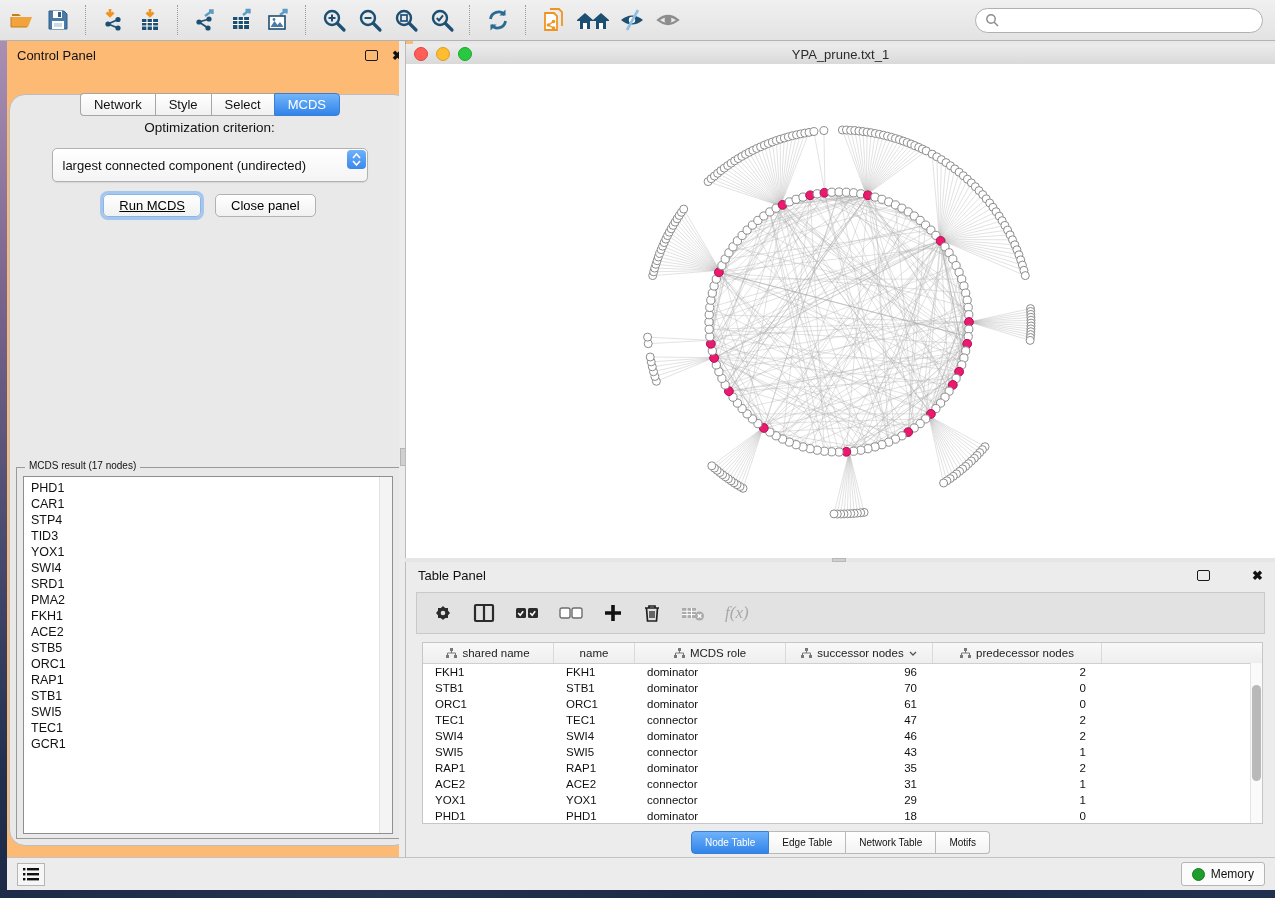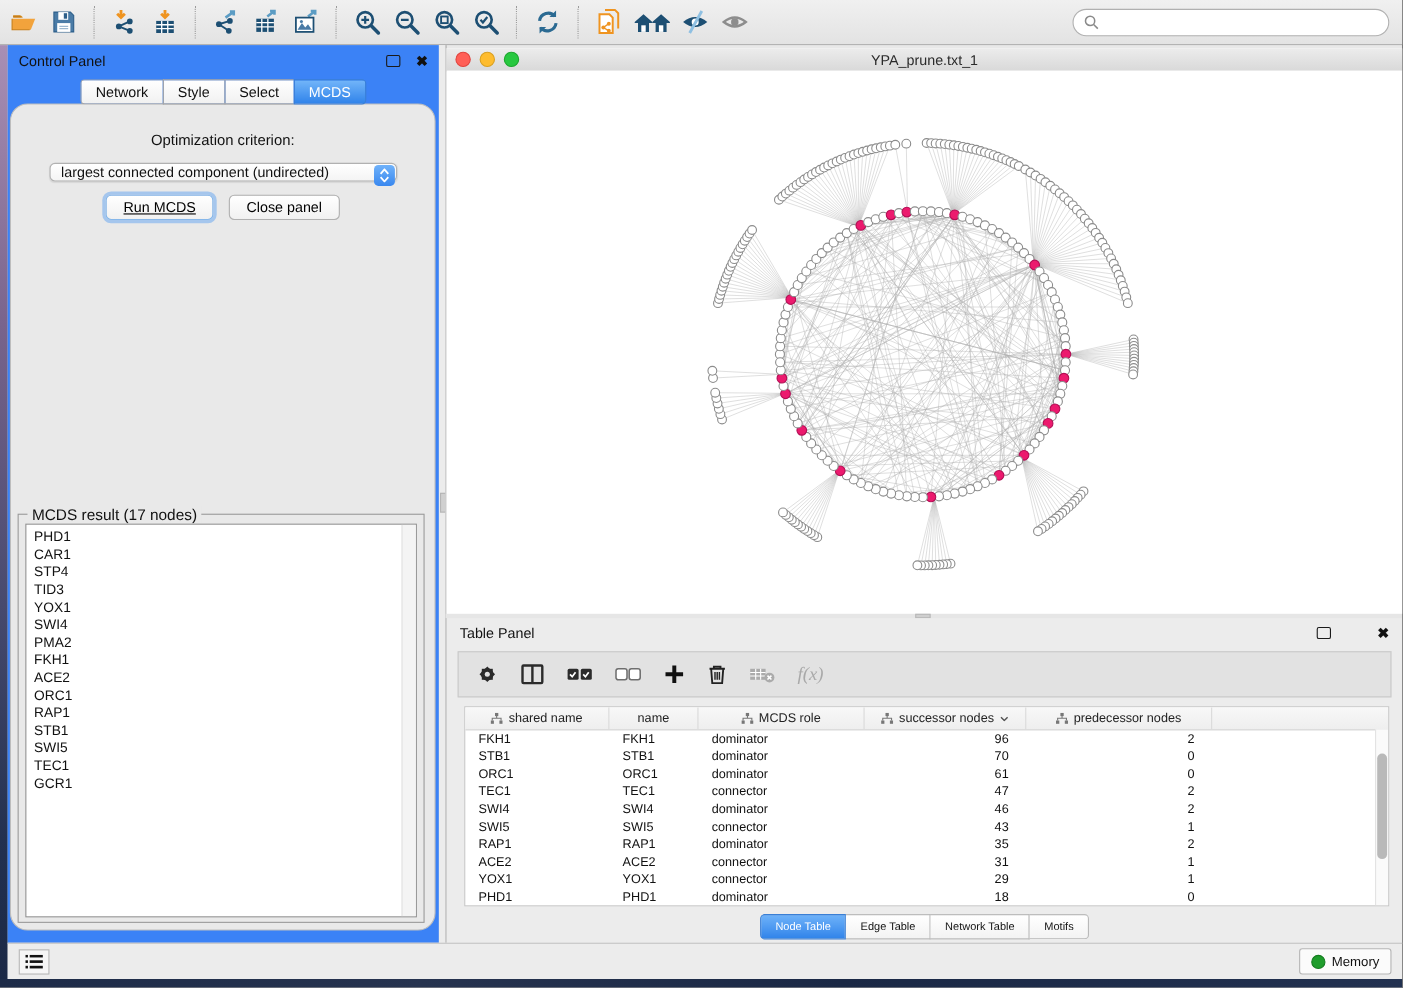--- a/index.html
+++ b/index.html
@@ -13,48 +13,48 @@
   
   .toolbar{position:absolute;top:0;left:0;right:0;height:41px;
            background:linear-gradient(#f0f0f0,#e3e3e3);border-bottom:1px solid #b3b3b3;
            display:flex;align-items:center;padding-left:4px;box-sizing:border-box;}
   .tbtn{width:36px;height:34px;display:flex;align-items:center;justify-content:center;flex:0 0 auto;}
   .tb-sep{width:1px;height:30px;border-left:1px dotted #9b9b9b;margin:0 9px;flex:0 0 auto;}
   .search-box{position:absolute;right:12px;top:8px;width:288px;height:25px;background:#fff;
               border:1px solid #b0b0b0;border-radius:13px;display:flex;align-items:center;padding-left:9px;box-sizing:border-box;}
   .search-box input{border:none;outline:none;flex:1;font-size:12px;background:transparent;font-family:"Liberation Sans",sans-serif;}
   
-  .control-panel{position:absolute;left:7px;top:41px;width:392px;height:817px;background:#3b82f6;}
+  .control-panel{position:absolute;left:7px;top:41px;width:392px;height:817px;background:#fdba74;padding-left:14px;}
   .v-divider{position:absolute;left:399px;top:41px;width:6px;height:817px;background:#ececec;border-right:1px solid #a6a6a6;}
   .v-handle{position:absolute;left:400px;top:448px;width:4px;height:16px;background:#d0d0d0;border:1px solid #b5b5b5;}
   .cp-header{position:absolute;top:0;left:0;right:0;height:28px;display:flex;align-items:center;padding:0 10px;font-size:13px;}
   .panel-title{flex:1;}
   .float-icon{width:11px;height:9px;border:1.6px solid #1a1a1a;border-radius:2px;margin-right:14px;}
   .close-x{font-size:13px;font-weight:bold;color:#111;line-height:1;}
   .cp-tabs{position:absolute;top:31px;left:0;right:0;display:flex;justify-content:center;z-index:3;}
   .cp-tab{height:21px;padding:0 13px;display:flex;align-items:center;font-size:13px;
-          background:linear-gradient(#ffffff,#f1f1f1);border:1px solid #a6a6a6;border-right:none;}
+          background:linear-gradient(#ffffff,#f1f1f1);border:1px solid #a6a6a6;border-right:none;margin-top:21px;}
   .cp-tab:first-child{border-radius:4px 0 0 4px;}
   .cp-tab:last-child{border-right:1px solid #3a7fd5;border-radius:0 4px 4px 0;}
   .cp-tab.selected{background:linear-gradient(#72b5f9,#3083ea);color:#fff;border-color:#3a7fd5;text-align:right;}
   .cp-body{position:absolute;top:53px;left:2px;right:3px;bottom:12px;background:#e9e9e9;
            border:1px solid #bdbdbd;border-radius:16px;}
   .opt-label{margin-top:25px;text-align:center;font-size:13.5px;}
-  .dropdown{position:relative;margin:13px auto 0;width:316px;height:17px;background:linear-gradient(#ffffff,#f4f4f4);
+  .dropdown{position:relative;margin:13px auto 0;width:316px;height:34px;background:linear-gradient(#ffffff,#f4f4f4);
             border:1px solid #b1b1b1;border-radius:5px;display:flex;align-items:center;
             padding-left:10px;font-size:13px;box-sizing:border-box;box-shadow:0 1px 1px rgba(0,0,0,.08);}
   .dd-stepper{position:absolute;right:1px;top:1px;width:19px;height:19px;border-radius:4px;
               background:linear-gradient(#6fb2fa,#3a88ef);display:flex;flex-direction:column;
               align-items:center;justify-content:center;gap:1px;}
   .btn-row{margin-top:12px;display:flex;justify-content:center;gap:14px;}
   .btn{height:23px;padding:0 15px;font-size:13px;background:linear-gradient(#ffffff,#f1f1f1);
        border:1px solid #b1b1b1;border-radius:5px;display:flex;align-items:center;font-family:"Liberation Sans",sans-serif;}
   .btn.focus-ring{border-color:#86b7ea;box-shadow:0 0 0 3px rgba(110,170,240,.55);text-decoration:underline;}
   .mcds-group{position:absolute;left:6px;right:9px;top:372px;bottom:6px;border:1px solid #9a9a9a;}
-  .mcds-legend{position:absolute;top:-8px;left:8px;background:#e9e9e9;padding:0 4px;font-size:14px;}
+  .mcds-legend{position:absolute;top:-8px;left:8px;background:#e9e9e9;padding:0 4px;font-size:10px;}
   .mcds-list{position:absolute;top:8px;left:6px;right:6px;bottom:4px;background:#fff;border:1px solid #8f8f8f;
              overflow:hidden;font-size:12.5px;line-height:16px;padding:3px 0 0 7px;}
   .mcds-scroll{position:absolute;right:0;top:0;bottom:0;width:12px;background:#f4f4f4;border-left:1px solid #e2e2e2;}
   .mcds-item{height:16px;}
   
   .network-window{position:absolute;left:405px;top:44px;right:0;height:514px;background:#fff;border-left:1px solid #bbb;}
   .nw-titlebar{position:absolute;top:0;left:0;right:0;height:20px;
                background:linear-gradient(#ececec,#d9d9d9);border-bottom:1px solid #b3b3b3;
                display:flex;align-items:center;}
   .traffic{width:12px;height:12px;border-radius:50%;margin-left:8px;flex:0 0 auto;}
@@ -275,23 +275,25 @@
       <div class="mcds-group">
         <span class="mcds-legend">MCDS result (17 nodes)</span>
         <div class="mcds-list">
           <div class="mcds-scroll"></div>
         <div class="mcds-item">PHD1</div>
             <div class="mcds-item">CAR1</div>
             <div class="mcds-item">STP4</div>
             <div class="mcds-item">TID3</div>
             <div class="mcds-item">YOX1</div>
             <div class="mcds-item">SWI4</div>
+            <div class="mcds-item">SRD1</div>
             <div class="mcds-item">PMA2</div>
             <div class="mcds-item">FKH1</div>
             <div class="mcds-item">ACE2</div>
+            <div class="mcds-item">STB5</div>
             <div class="mcds-item">ORC1</div>
             <div class="mcds-item">RAP1</div>
             <div class="mcds-item">STB1</div>
             <div class="mcds-item">SWI5</div>
             <div class="mcds-item">TEC1</div>
             <div class="mcds-item">GCR1</div>
           </div>
       </div>
     </div>
   </div>

